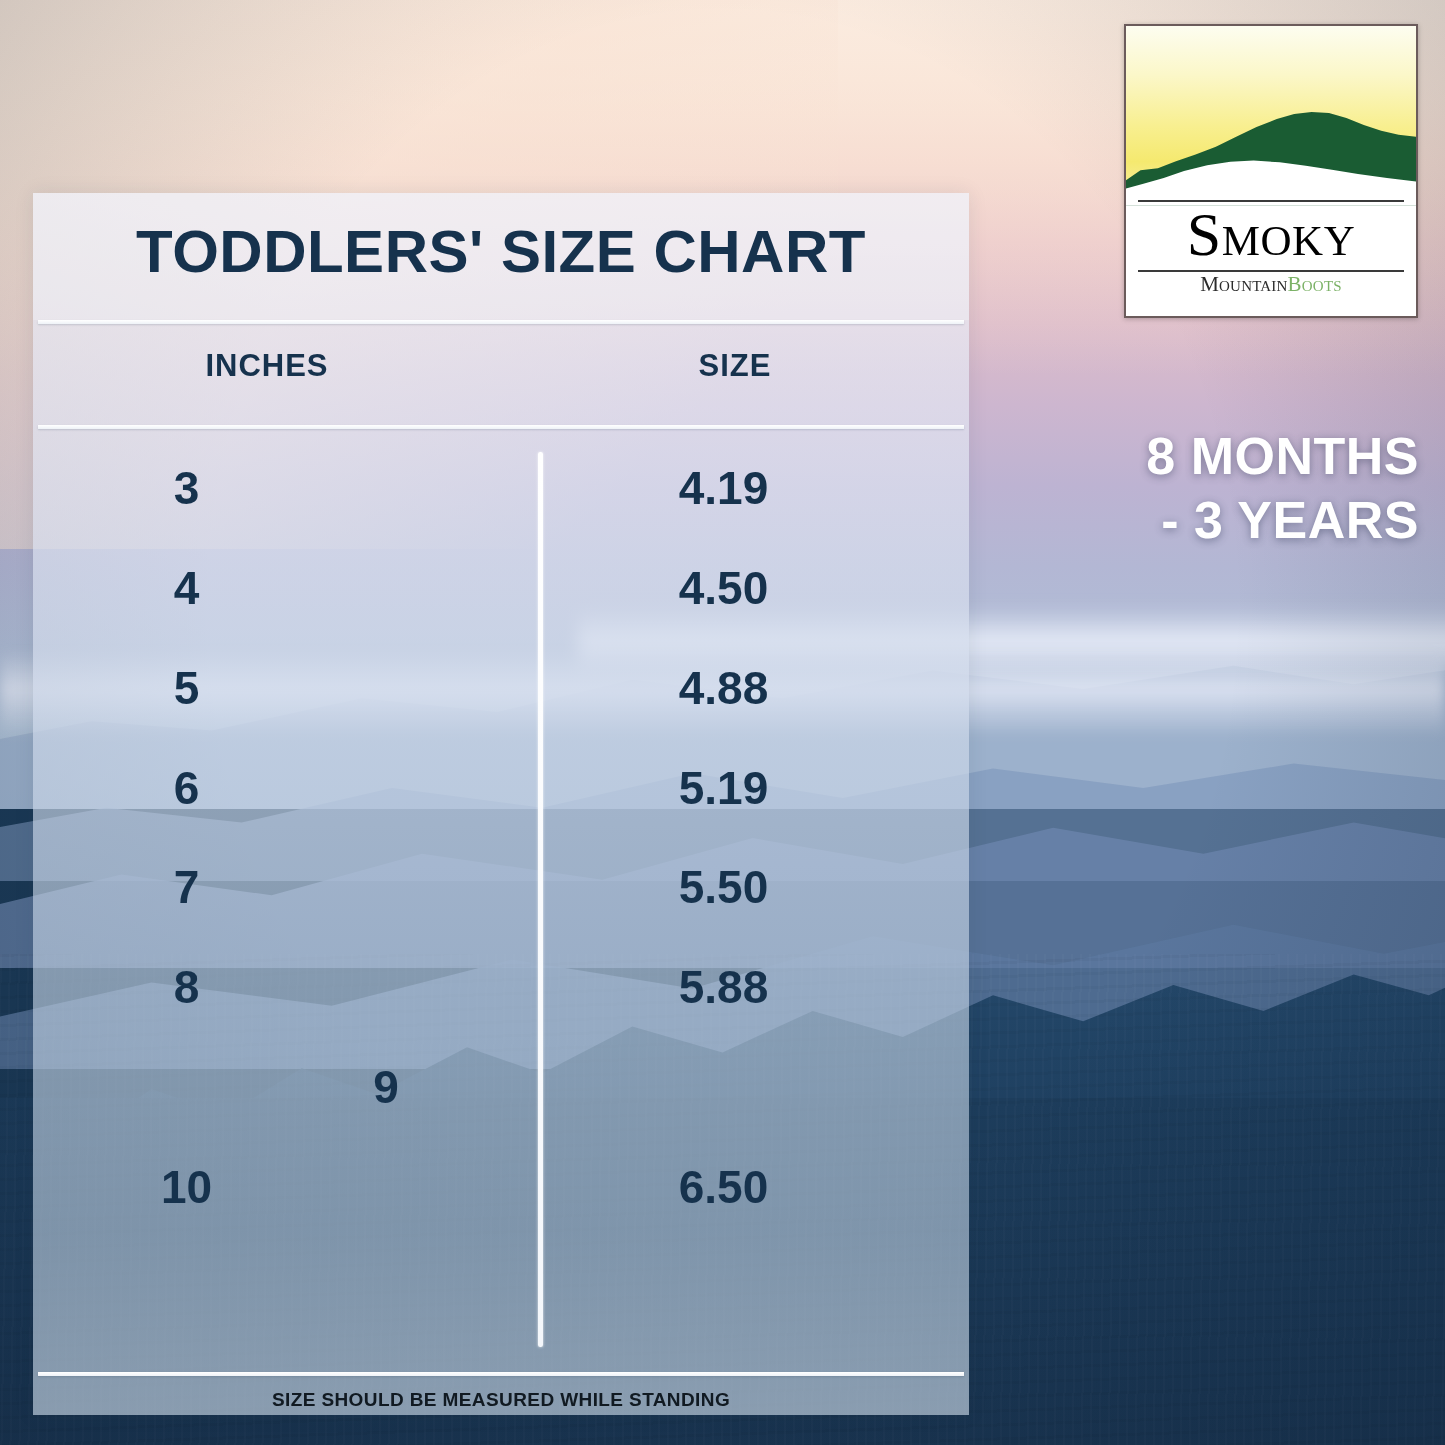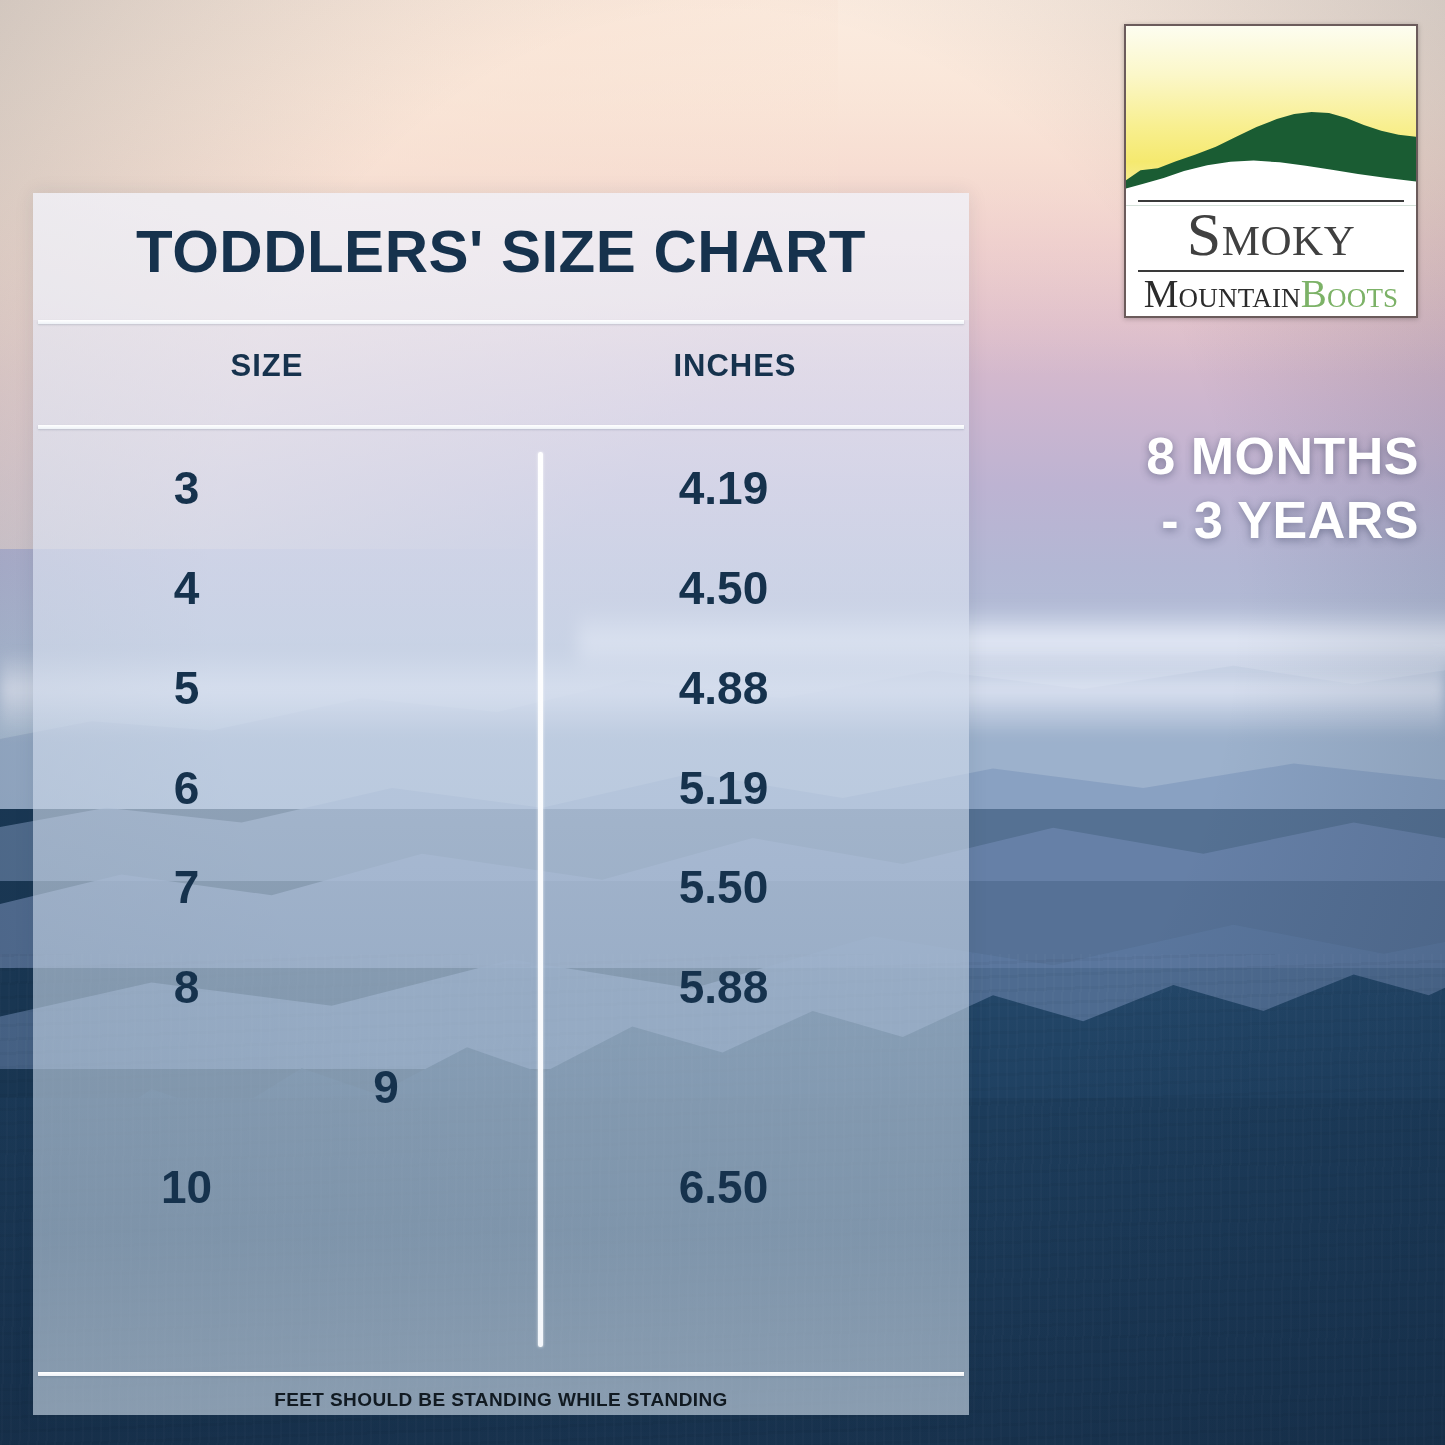--- a/index.html
+++ b/index.html
@@ -177,29 +177,29 @@
   .logo-rule {
     position:absolute; left:4%; right:4%; height:2px; background:#3a3a3a;
   }
   #logo-rule-1 { top:60%; }
   #logo-rule-2 { top:84%; }
   #logo-smoky {
     position:absolute; left:0; right:0; top:61%;
     text-align:center;
     font-family:"Liberation Serif", serif;
     font-size:62px; line-height:1; letter-spacing:.5px;
-    color:#404040;
+    color:#000000;
     font-variant:small-caps;
     font-weight:normal;
   }
   #logo-sub {
     position:absolute; left:0; right:0; top:85.5%;
     text-align:center;
     font-family:"Liberation Serif", serif;
-    font-size:39px; line-height:1; letter-spacing:.2px;
+    font-size:21px; line-height:1; letter-spacing:.2px;
     font-variant:small-caps;
     white-space:nowrap;
   }
   #logo-sub .mtn { color:#2b2b2b; }
   #logo-sub .bts { color:#7cb267; }
 
   
   #age {
     position:absolute; right:26px; top:424px; width:400px;
     text-align:right;
@@ -231,22 +231,22 @@
 
 <div id="panel">
 
   <div class="hdr-band"></div>
 
   <div id="title">TODDLERS' SIZE CHART</div>
 
   <div class="hline" id="line-top"></div>
 
   <div id="col-head">
+    <div class="col-head-cell">INCHES</div>
     <div class="col-head-cell">SIZE</div>
-    <div class="col-head-cell">INCHES</div>
   </div>
 
   <div class="hline" id="line-header"></div>
 
   <div id="vdiv"></div>
 
   <div id="rows">
     <div class="row">
       <div class="cell size">3</div>
       <div class="cell inches">4.19</div>
@@ -275,21 +275,21 @@
       <div class="cell size">9</div>
     </div>
     <div class="row">
       <div class="cell size">10</div>
       <div class="cell inches">6.50</div>
     </div>
   </div>
 
   <div class="hline" id="line-footer"></div>
 
-  <div id="footnote">FEET SHOULD BE STANDING WHILE STANDING</div>
+  <div id="footnote">SIZE SHOULD BE MEASURED WHILE STANDING</div>
 </div>
 
 <div id="logo">
   <div class="logo-sky"></div>
   <div class="logo-green"></div>
   <div class="logo-snow"></div>
   <div class="logo-rule" id="logo-rule-1"></div>
   <div id="logo-smoky">Smoky</div>
   <div class="logo-rule" id="logo-rule-2"></div>
   <div id="logo-sub">

